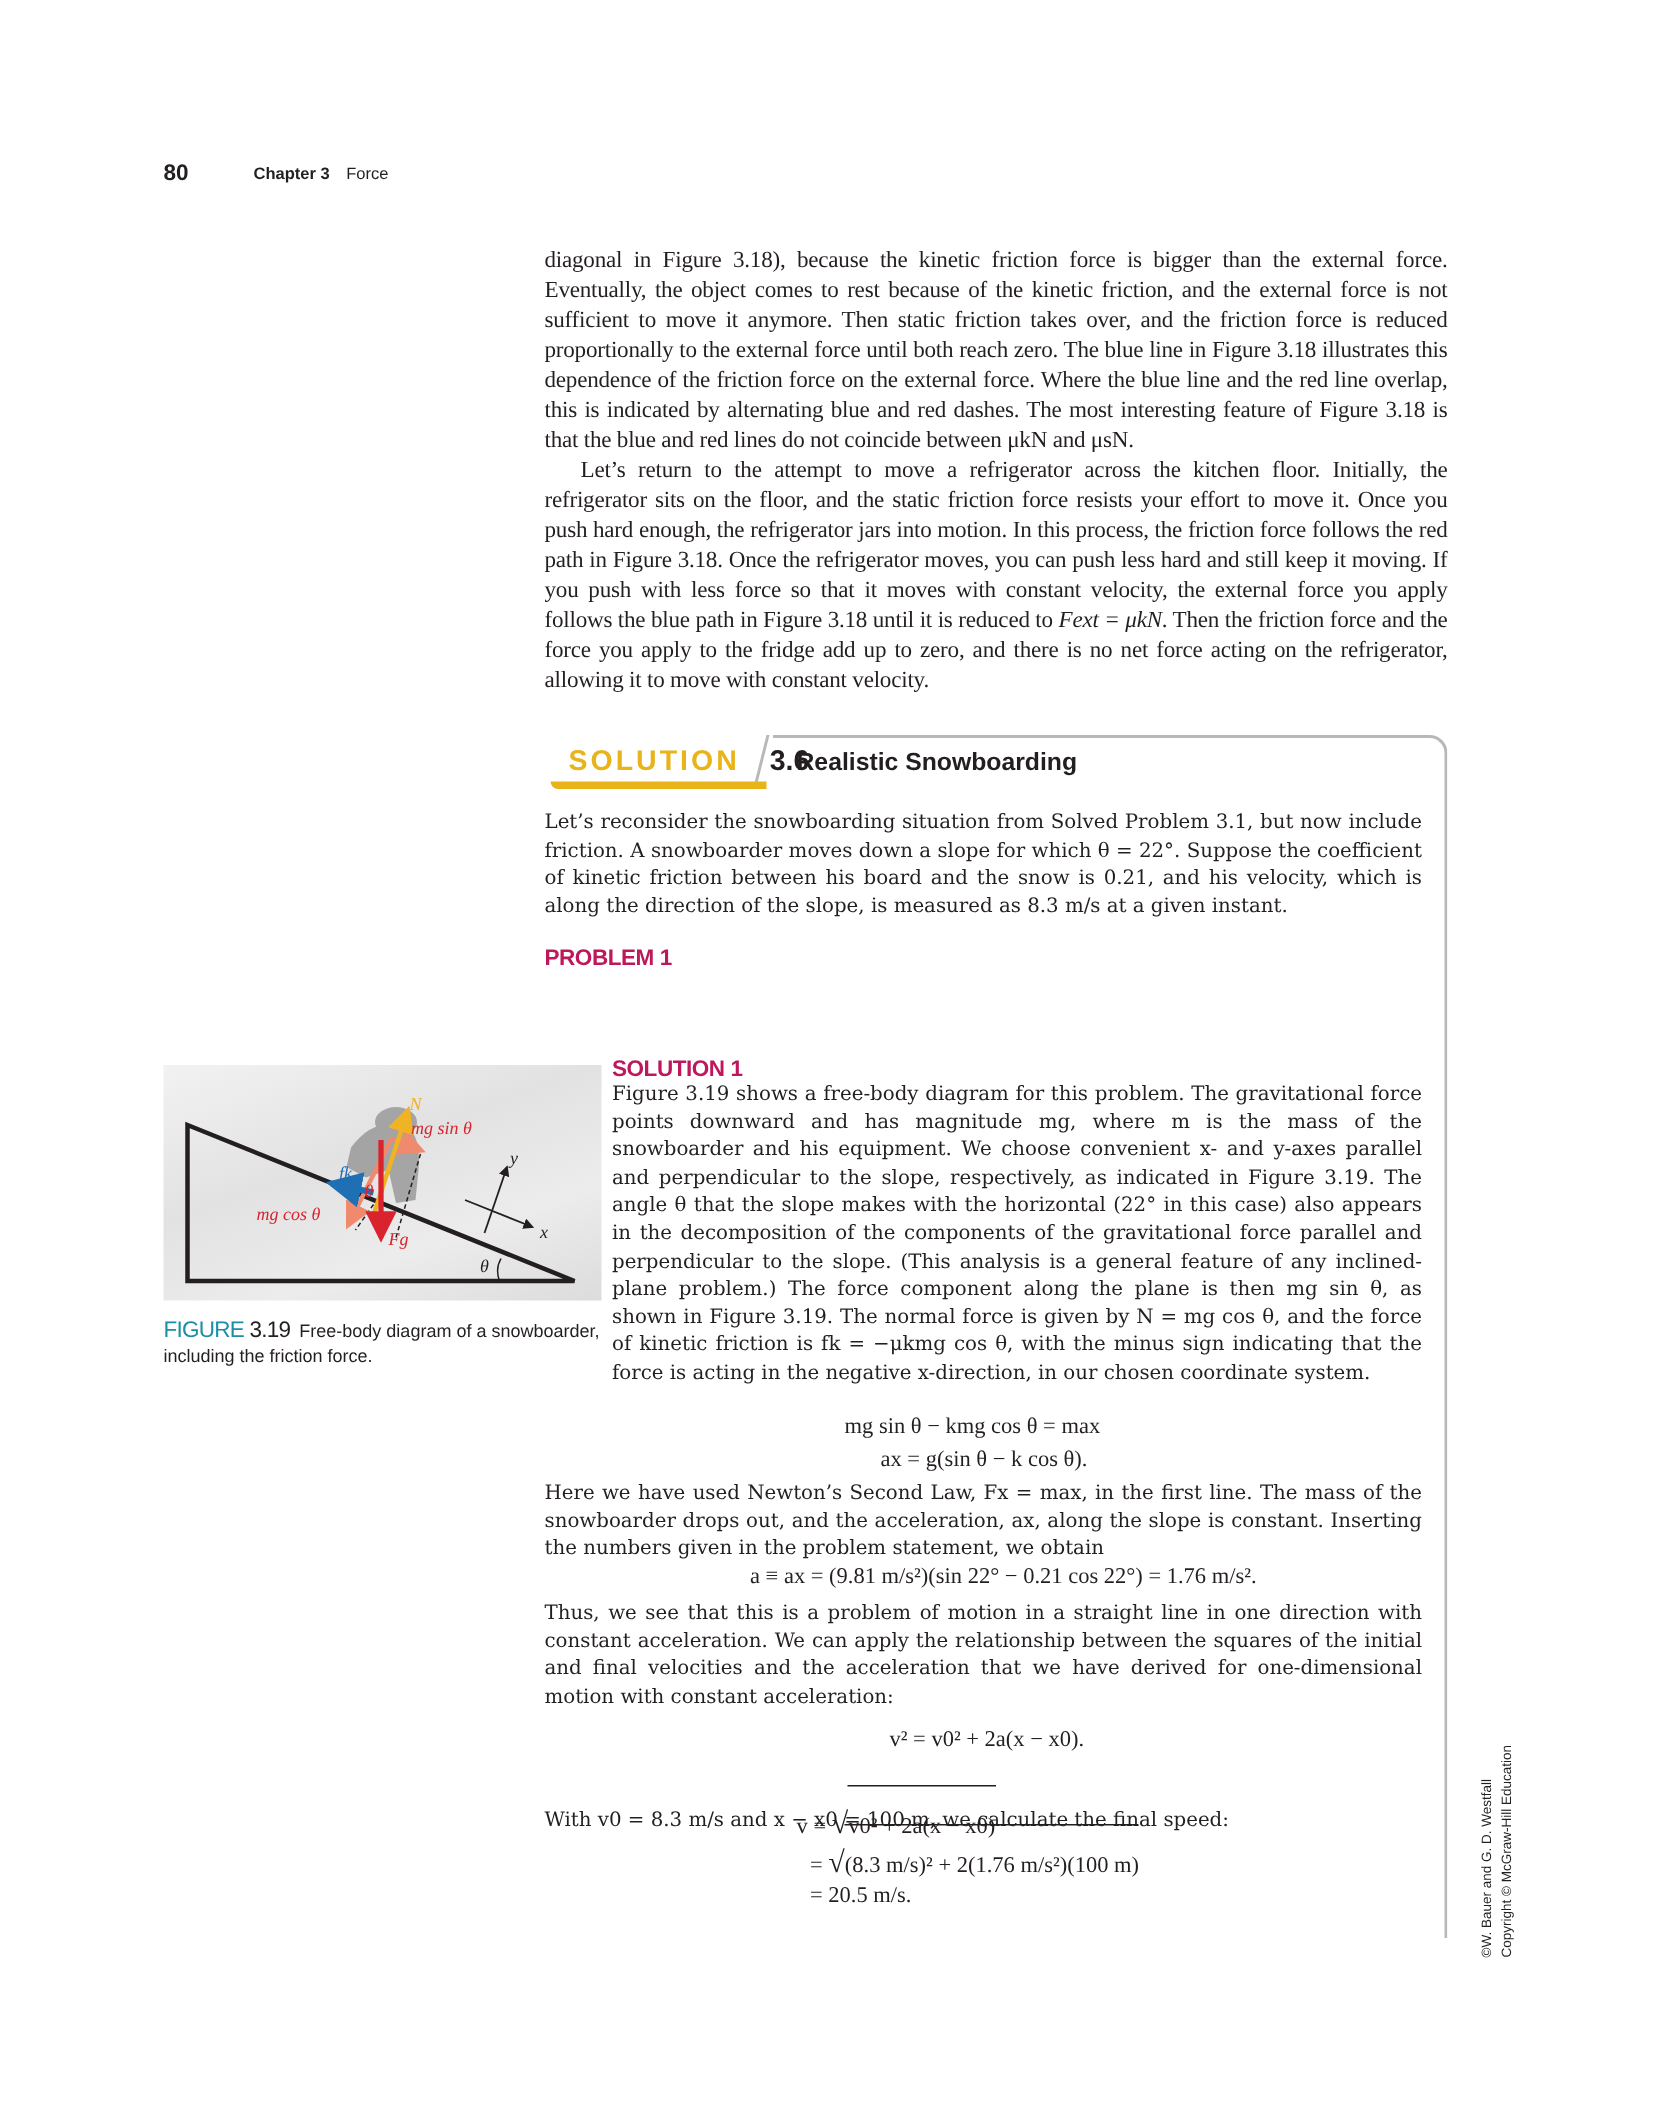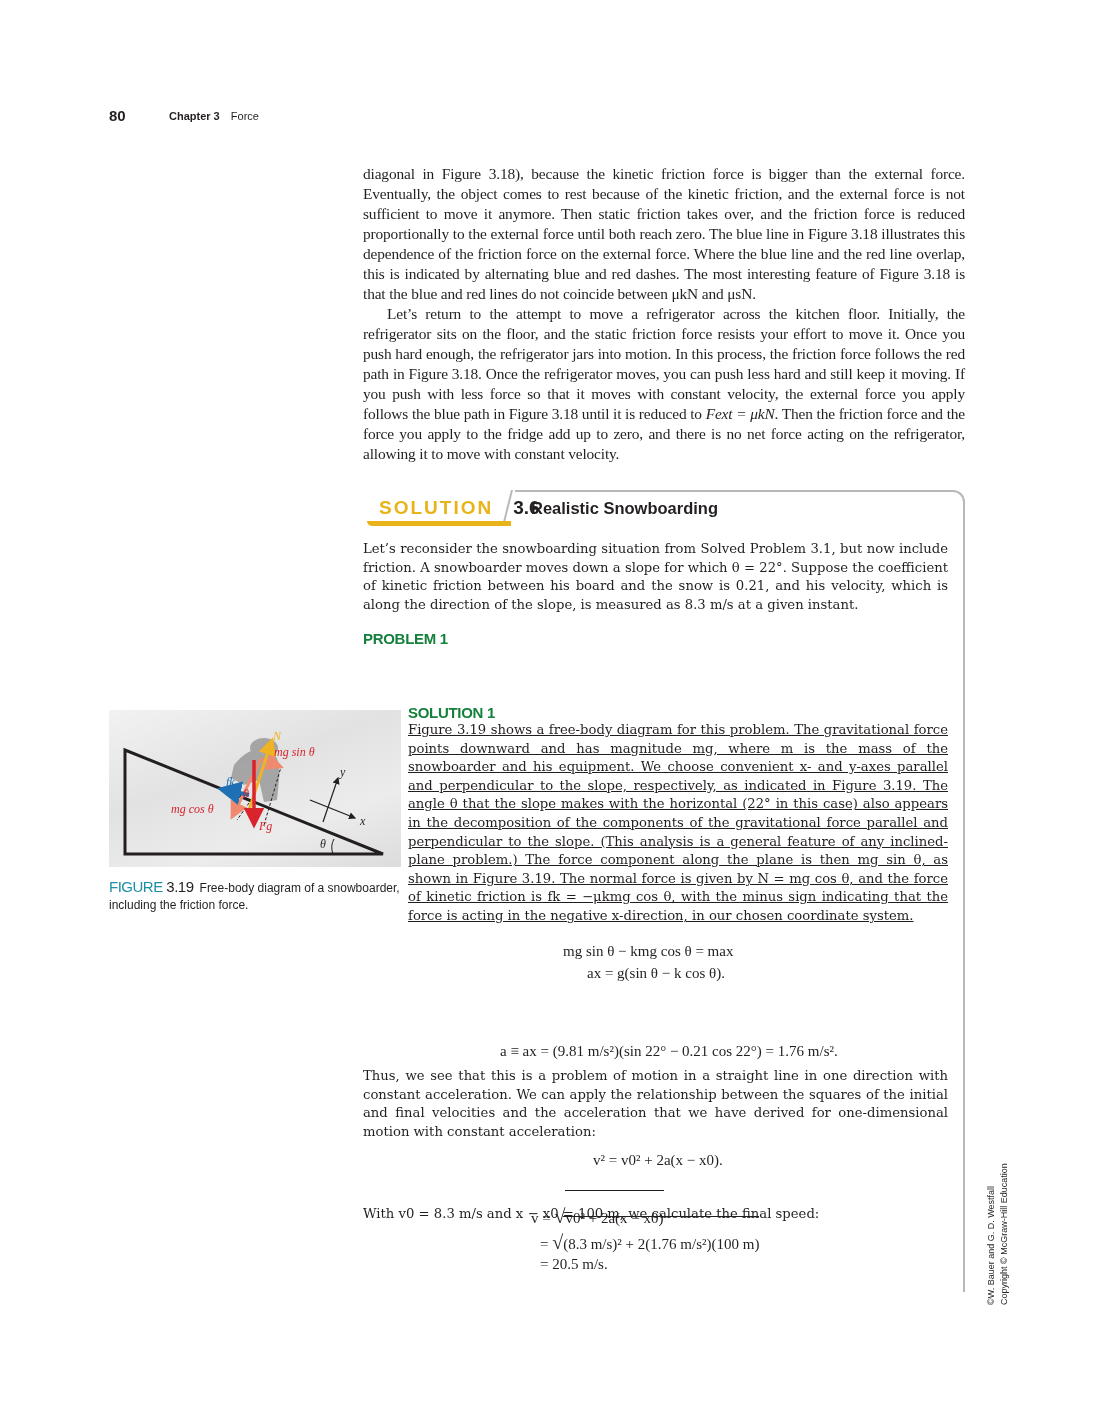--- a/index.html
+++ b/index.html
@@ -24,25 +24,25 @@
   #example-frame { position: absolute; left: 152px; top: 0; width: 448px; height: 800px;
                    border-top: 2px solid #b8b8b8; border-right: 2px solid #b8b8b8; border-top-right-radius: 12px; }
   #example-slant { position: absolute; left: 144px; top: 0; width: 2px; height: 32px; background: #b8b8b8; transform: skewX(-14deg); }
   #example-label { position: absolute; left: 16px; top: 7px; font-size: 19px; font-weight: bold; color: #e8b419; letter-spacing: 2px; }
   #example-num { color: #231f20; letter-spacing: 0; margin-left: 20px; }
   #example-underline { position: absolute; left: 4px; top: 31px; width: 144px; height: 5px; background: #e8b419; border-bottom-left-radius: 8px; }
   #example-title { position: absolute; left: 168px; top: 9px; font-size: 16.5px; font-weight: bold; color: #231f20; }
 
   .ex-text { position: absolute; font-family: "DejaVu Serif", serif; font-size: 13.2px; line-height: 18.6px; text-align: justify; color: #231f20; }
   #ex-intro { left: 0; top: 50px; width: 585px; }
-  .heading-teal { position: absolute; font-family: "Liberation Sans", sans-serif; font-weight: bold; font-size: 15px; color: #15803d; letter-spacing: -0.3px; }
+  .heading-teal { position: absolute; font-family: "Liberation Sans", sans-serif; font-weight: bold; font-size: 15px; color: #be185d; letter-spacing: -0.3px; }
   #problem-heading { left: 0; top: 140px; }
   #problem-text { left: 0; top: 157px; width: 585px; }
   #solution-heading { left: 45px; top: 214px; }
-  #solution-text { left: 45px; top: 231px; width: 540px; text-decoration: underline; }
+  #solution-text { left: 45px; top: 231px; width: 540px; }
 
   .eq { position: absolute; font-family: "Liberation Serif", serif; font-size: 15px; white-space: nowrap; color: #231f20; }
   #eq1 { left: 200px; top: 453px; }
   #eq2 { left: 224px; top: 475px; }
   #after-eq-text { left: 0; top: 497px; width: 585px; }
   #eq3 { left: 137px; top: 553px; }
   #thus-text { left: 0; top: 577px; width: 585px; }
   #eq4 { left: 230px; top: 662px; }
   #with-text { left: 0; top: 683px; width: 585px; white-space: nowrap; margin-top: 32px; }
   #eq5 { left: 168px; top: 715px; }
@@ -87,20 +87,21 @@
 
   <div id="ex-intro" class="ex-text">Let’s reconsider the snowboarding situation from Solved Problem 3.1, but now include friction. A snowboarder moves down a slope for which θ = 22°. Suppose the coefficient of kinetic friction between his board and the snow is 0.21, and his velocity, which is along the direction of the slope, is measured as 8.3 m/s at a given instant.</div>
   <div id="problem-heading" class="heading-teal">PROBLEM 1</div>
   <div id="solution-heading" class="heading-teal">SOLUTION 1</div>
   <div id="solution-text" class="ex-text">
     <div>Figure 3.19 shows a free-body diagram for this problem. The gravitational force points downward and has magnitude mg, where m is the mass of the snowboarder and his equipment. We choose convenient x- and y-axes parallel and perpendicular to the slope, respectively, as indicated in Figure 3.19. The angle θ that the slope makes with the horizontal (22° in this case) also appears in the decomposition of the components of the gravitational force parallel and perpendicular to the slope. (This analysis is a general feature of any inclined-plane problem.) The force component along the plane is then mg sin θ, as shown in Figure 3.19. The normal force is given by N = mg cos θ, and the force of kinetic friction is fk = −μkmg cos θ, with the minus sign indicating that the force is acting in the negative x-direction, in our chosen coordinate system.</div>
   </div>
 
   <div id="eq1" class="eq">mg sin θ −  kmg cos θ = max</div>
   <div id="eq2" class="eq">ax = g(sin θ −  k cos θ).</div>
+  <div id="after-eq-text" class="ex-text">Here we have used Newton’s Second Law, Fx = max, in the first line. The mass of the snowboarder drops out, and the acceleration, ax, along the slope is constant. Inserting the numbers given in the problem statement, we obtain</div>
   <div id="eq3" class="eq">a ≡ ax = (9.81 m/s²)(sin 22° − 0.21 cos 22°) = 1.76 m/s².</div>
   <div id="thus-text" class="ex-text">Thus, we see that this is a problem of motion in a straight line in one direction with constant acceleration. We can apply the relationship between the squares of the initial and final velocities and the acceleration that we have derived for one-dimensional motion with constant acceleration:</div>
   <div id="eq4" class="eq">v² = v0² + 2a(x − x0).</div>
   <div id="with-text" class="ex-text">With v0 = 8.3 m/s and x − x0 = 100 m, we calculate the final speed:</div>
   <div id="eq5" class="eq"><span>v = </span><span class="sqrt-sign">√</span><span class="sqrt">v0² + 2a(x − x0)</span></div>
   <div id="eq6" class="eq"><span>= </span><span class="sqrt-sign">√</span><span class="sqrt">(8.3 m/s)² + 2(1.76 m/s²)(100 m)</span></div>
   <div id="eq7" class="eq">= 20.5 m/s.</div>
 </div>
 
 <div id="figure">

